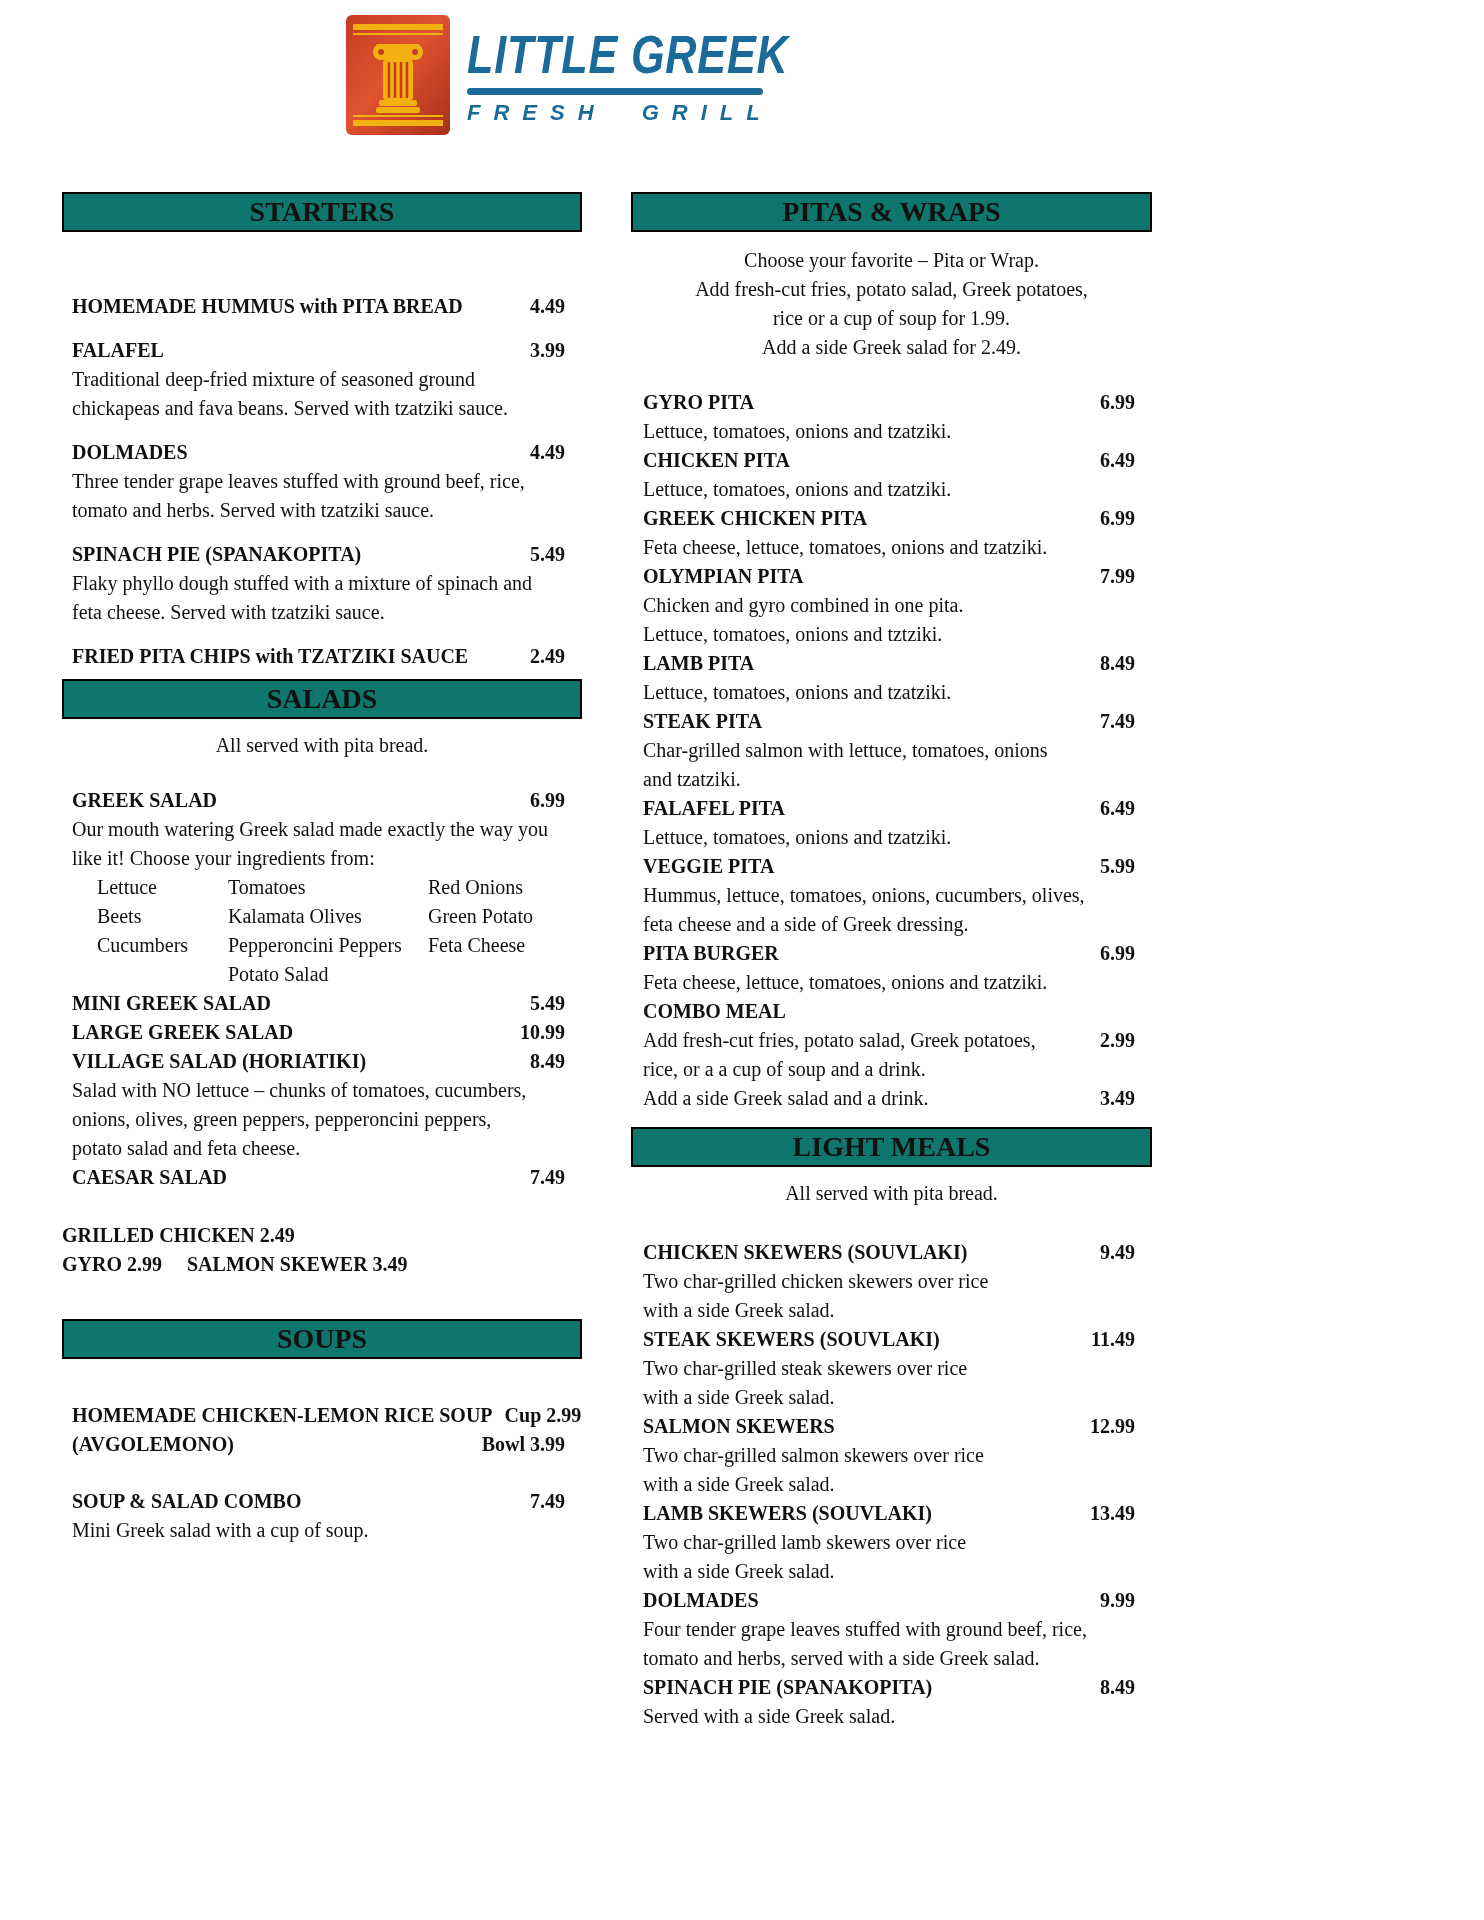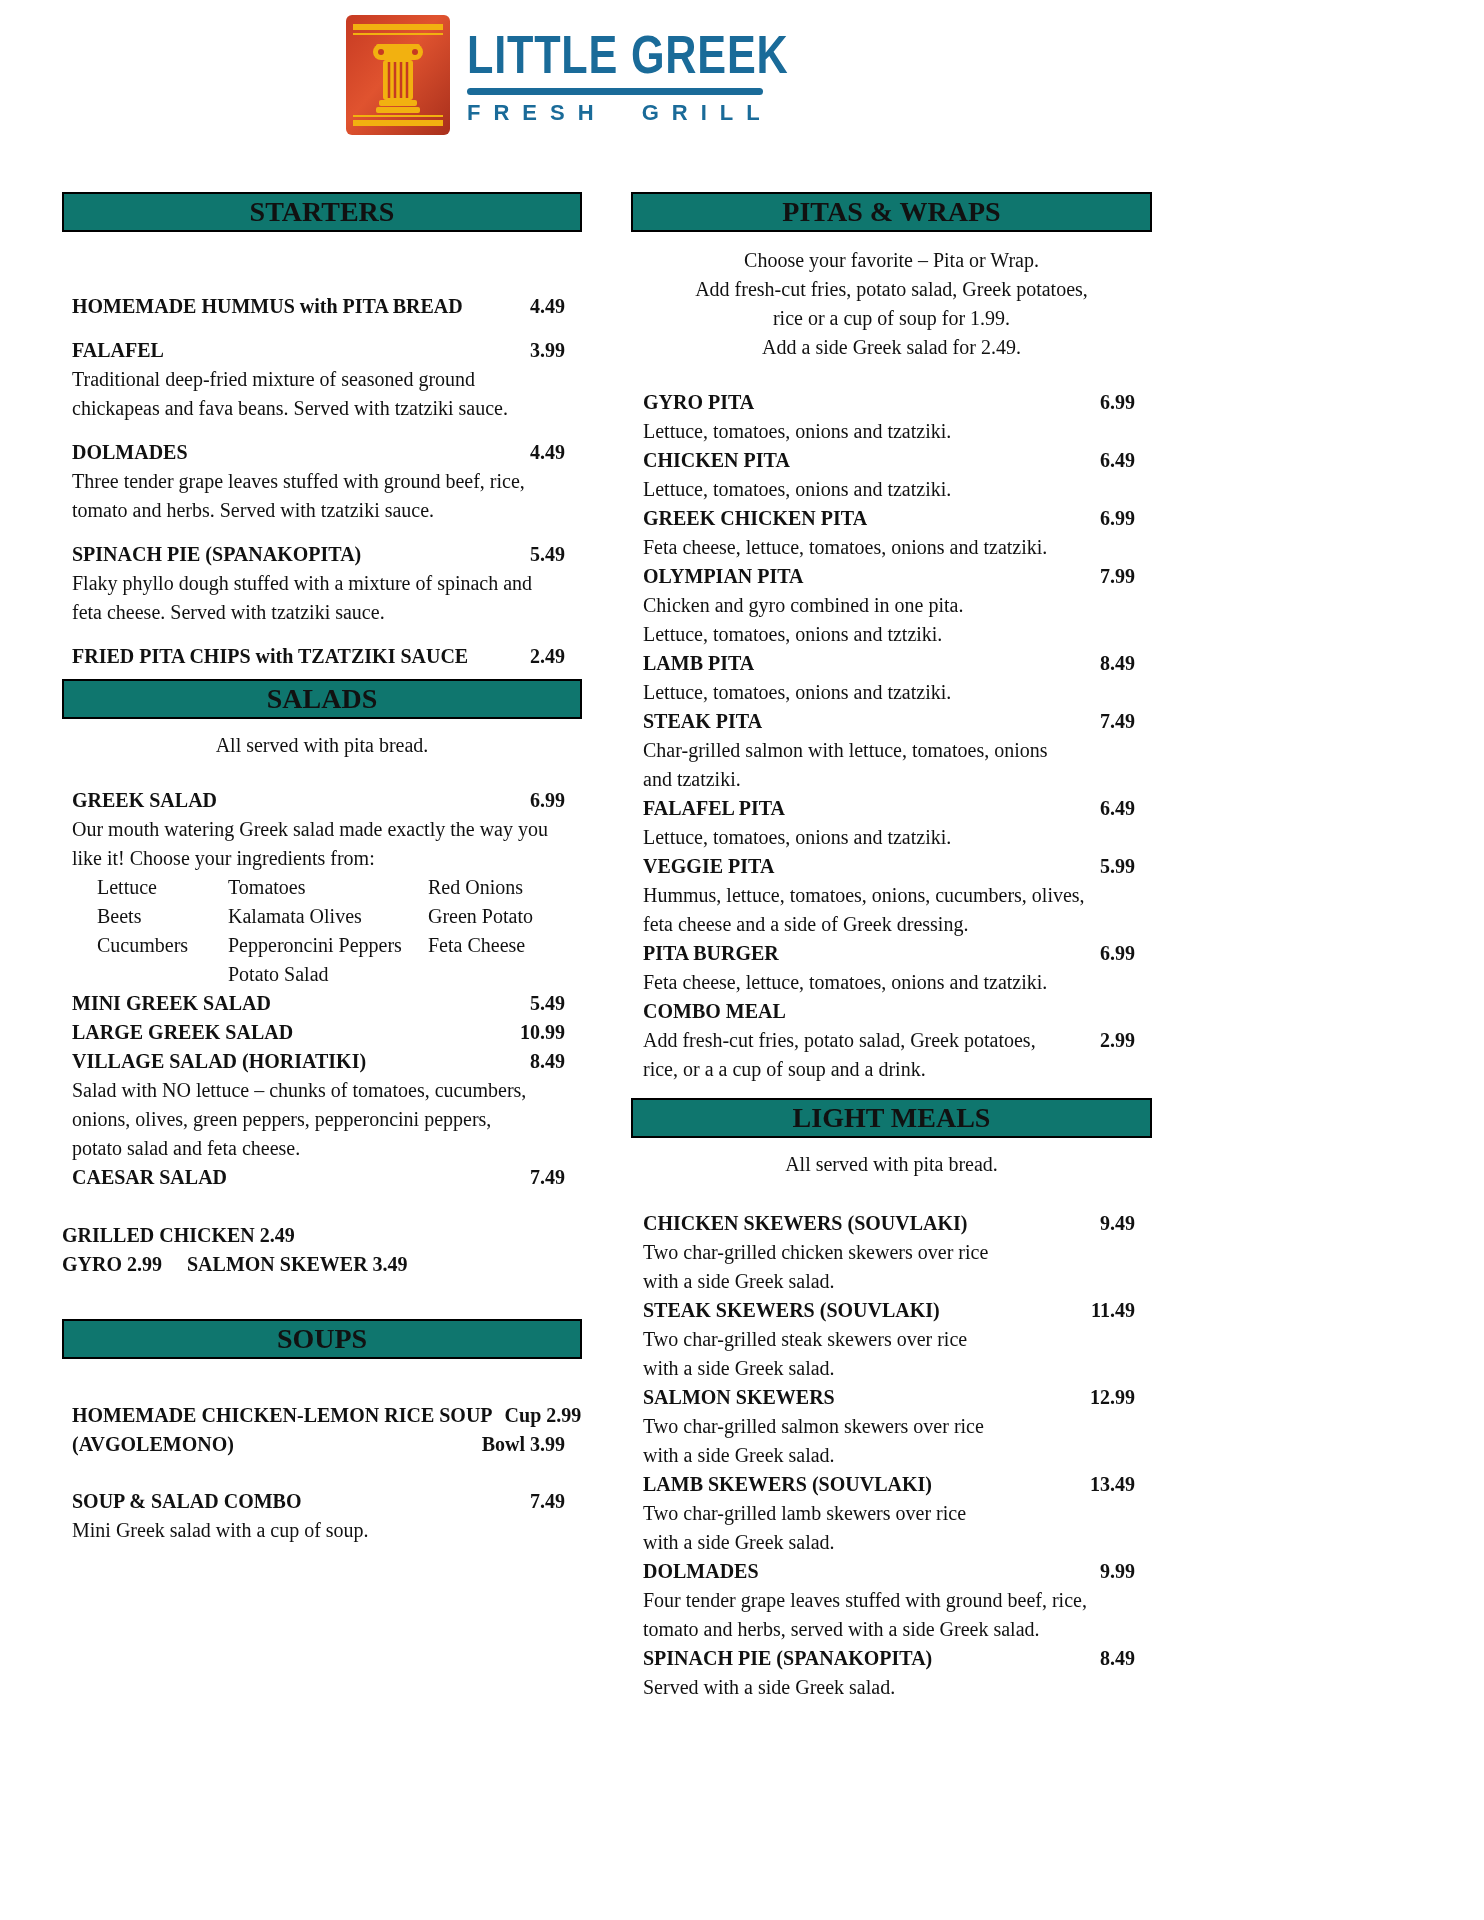--- a/index.html
+++ b/index.html
@@ -4,21 +4,21 @@
 <style>
   html,body{margin:0;padding:0;}
   body{
     width:1484px;height:1920px;
     background:#ffffff;
     font-family:"Liberation Serif", serif;
     color:#111;
     position:relative;
     overflow:hidden;
   }
-  .header{padding-top:14px;width:1090px;margin-left:62px;display:flex;justify-content:center;}
+  .header{padding-top:14px;width:1090px;margin-left:62px;display:flex;justify-content:center;font-style:italic;}
   .logo{display:flex;gap:16px;align-items:flex-start;}
   .logo-mark{width:106px;height:122px;display:block;}
   .logo-text{padding-top:12px;}
   .brand-name{
     font-family:"Liberation Sans", sans-serif;font-weight:bold;color:#1a6b99;
     font-size:54px;line-height:56px;letter-spacing:1px;white-space:nowrap;
     transform:scaleX(.8);transform-origin:left top;
   }
   .brand-rule{height:7px;background:#1a6b99;border-radius:4px;margin:6px 0 5px;width:296px;}
   .brand-sub{
@@ -364,20 +364,24 @@
               <div class="row">
                 <span class="name">COMBO MEAL</span>
               </div>
               <div class="row">
                 <span class="desc">Add fresh-cut fries, potato salad, Greek potatoes,</span>
                 <span class="price">2.99</span>
               </div>
               <div class="row">
                 <span class="desc">rice, or a a cup of soup and a drink.</span>
               </div>
+              <div class="row">
+                <span class="desc">Add a side Greek salad and a drink.</span>
+                <span class="price">3.49</span>
+              </div>
             </div>
           </div>
         </section>
         <section class="menu-section sec-light-meals">
           <div class="sec-header">
             <span class="sec-title">LIGHT MEALS</span>
           </div>
           <div class="sec-subtitle">All served with pita bread.</div>
           <div class="sec-body">
             <div class="item">

